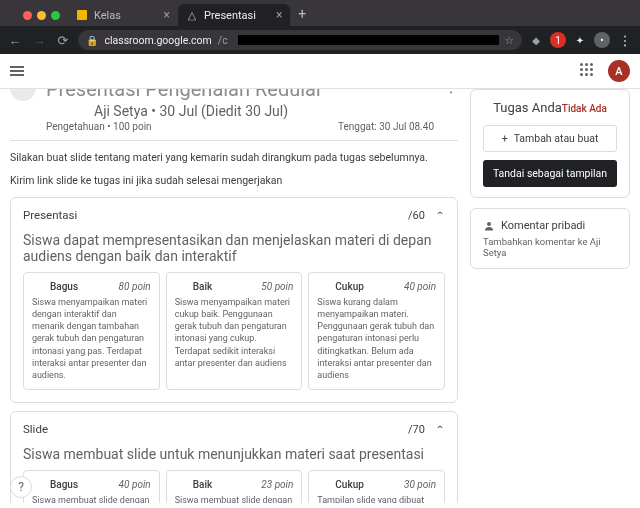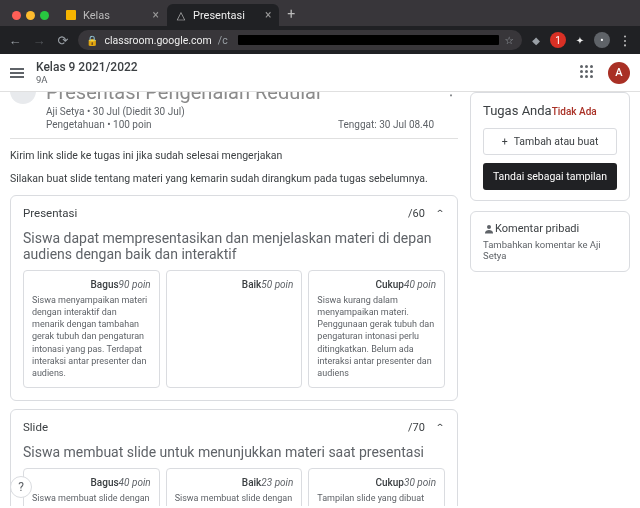--- a/index.html
+++ b/index.html
@@ -1,19 +1,19 @@
 <!DOCTYPE html>
 <html><head>
 <meta charset="utf-8">
 <style>
   * { box-sizing: border-box; }
   body { margin:0; font-family: "Google Sans", Roboto, Arial, sans-serif; background:#fff; width:640px; height:508px; overflow:hidden; font-size:11px; color:#3c4043;}
   
   .chrome { background:#38363a; }
-  .tabbar { display:flex; align-items:flex-end; height:26px; padding-left:4px;}
+  .tabbar { display:flex; align-items:flex-end; height:26px; padding-left:15px;}
   .traffic { display:flex; gap:5px; align-items:center; padding:0 8px 6px 8px;}
   .dot { width:9px; height:9px; border-radius:50%; }
   .tab { display:flex; align-items:center; gap:6px; height:22px; padding:0 8px; min-width:110px; border-radius:6px 6px 0 0; font-size:11px;}
   .tab.inactive { color:#bbb; }
   .tab.active { background:#202124; color:#eee;}
   .tab .ico { width:12px; height:12px; display:flex; align-items:center; justify-content:center;}
   .tab .close { color:#999; font-size:12px;}
   .newtab { color:#bbb; padding:0 8px 4px 8px; font-size:14px;}
   .addrbar { background:#202124; display:flex; align-items:center; height:28px; padding:0 6px; gap:6px;}
   .navbtn { color:#9aa0a6; width:18px; text-align:center; font-size:13px;}
@@ -31,47 +31,47 @@
   .appheader .spacer { flex:1;}
   .apps { width:16px; height:16px; display:grid; grid-template-columns:repeat(3,3px); grid-template-rows:repeat(3,3px); gap:2px; margin-right:12px;}
   .apps span { background:#5f6368; border-radius:50%; }
   .avatar { width:22px; height:22px; border-radius:50%; background:#a93025; color:#fff; display:flex; align-items:center; justify-content:center; font-size:11px; font-weight:500;}
   
   .content { display:flex; padding:0 10px; gap:12px; height:calc(508px - 26px - 28px - 40px);}
   .main { flex:1; min-width:0; overflow:hidden;}
   .assignhead { display:flex; gap:10px; }
   .clipicon { width:26px; height:26px; border-radius:50%; background:#e8eaed; margin-top:-14px; flex-shrink:0;}
   .assignhead h1 { margin:-12px 0 0 0; font-size:20px; color:#8b8b8b; font-weight:400; overflow:hidden; white-space:nowrap;}
-  .meta { font-size:10px; color:#5f6368; margin-top:2px;}
+  .meta { font-size:14px; color:#5f6368; margin-top:2px;margin-left:48px;}
   .metarow { display:flex; justify-content:space-between; font-size:10px; color:#5f6368; margin-top:2px;}
   .divider { height:1px; background:#e0e0e0; margin:8px 0;}
   .desc { font-size:10.5px; color:#3c4043; margin:10px 0;}
   .scorebar { display:flex; justify-content:flex-end; align-items:center; gap:8px; font-size:11px; color:#3c4043; padding:4px 0;}
   .chev { width:12px; height:12px; display:flex; flex-direction:column; align-items:center; color:#5f6368; font-size:7px; line-height:5px;}
   
   .rubric { border:1px solid #dadce0; border-radius:6px; margin-top:8px;}
   .rubhead { display:flex; align-items:center; justify-content:space-between; padding:10px 12px; cursor:pointer;}
   .rubhead .t { font-size:11.5px; color:#3c4043;}
   .rubhead .r { display:flex; align-items:flex-end; gap:10px; font-size:11px; color:#3c4043;}
   .rubdesc { padding:0 12px 8px 12px; font-size:14px; color:#5f6368;}
   .levels { display:flex; gap:6px; padding:0 12px 12px 12px;}
   .level { flex:1; border:1px solid #dadce0; border-radius:4px; padding:8px; }
-  .level .lh { display:flex; justify-content:flex-end; font-size:10px; margin-bottom:4px;padding-left:18px;}
+  .level .lh { display:flex; justify-content:space-between; font-size:10px; margin-bottom:4px;padding-left:18px;}
   .level .lh .n { font-weight:500;}
   .level .lh .p { font-style:italic; color:#5f6368;}
   .level .ld { font-size:9px; color:#5f6368; line-height:1.35;}
   
   .side { width:160px; flex-shrink:0;}
   .card { border:1px solid #dadce0; border-radius:6px; padding:10px 12px; margin-top:0; margin-bottom:10px;}
-  .cardhead { display:flex; justify-content:flex-start; align-items:baseline;}
+  .cardhead { display:flex; justify-content:center; align-items:baseline;}
   .cardhead .t { font-size:13px; color:#3c4043; font-weight:400;}
   .cardhead .s { font-size:10px; color:#a93025; font-weight:500;}
   .addbtn { display:flex; align-items:center; justify-content:center; gap:6px; border:1px solid #dadce0; border-radius:3px; padding:6px 0; margin-top:10px; font-size:10.5px; color:#3c4043; cursor:pointer;}
   .donebtn { background:#202124; color:#fff; text-align:center; border-radius:3px; padding:7px 0; margin-top:8px; font-size:10.5px; cursor:pointer;}
-  .pc { font-size:11px; color:#3c4043; display:flex; align-items:center; }
+  .pc { font-size:11px; color:#3c4043; display:flex; align-items:center; gap:6px;}
   .pchint { font-size:9.5px; color:#5f6368; margin-top:4px;}
   .help { position:absolute; left:10px; bottom:10px; width:22px; height:22px; border:1px solid #dadce0; border-radius:50%; display:flex; align-items:center; justify-content:center; color:#5f6368; font-size:12px; background:#fff;}
   svg { display:block;}
   .caret { transform: scaleY(0.7);}
 </style>
 </head>
 <body>
 
 <div class="chrome">
   <div class="tabbar">
@@ -114,24 +114,20 @@
     <div class="navbtn" style="color:#eee">⋮</div>
   </div>
 </div>
 
 <div class="appheader">
   <div class="hamburger">
       <div></div>
       <div></div>
       <div></div>
     </div>
-  <div class="classinfo">
-    <div class="name">Kelas 9 2021/2022</div>
-    <div class="sub">9A</div>
-  </div>
   <div class="spacer"></div>
   <div class="apps">
       <span></span>
       <span></span>
       <span></span>
       <span></span>
       <span></span>
       <span></span>
       <span></span>
       <span></span>
@@ -148,45 +144,46 @@
         <h1>Presentasi Pengenalan Redular</h1>
         <div class="meta">Aji Setya • 30 Jul (Diedit 30 Jul)</div>
         <div class="metarow">
           <span>Pengetahuan • 100 poin</span>
           <span>Tenggat: 30 Jul 08.40</span>
         </div>
       </div>
       <div style="color:#5f6368;font-size:14px;margin-top:-10px">⋮</div>
     </div>
     <div class="divider"></div>
+    <div class="desc">Silakan buat slide tentang materi yang kemarin sudah dirangkum pada tugas sebelumnya.</div>
     <div class="desc">Kirim link slide ke tugas ini jika sudah selesai mengerjakan</div>
-    <div class="desc">Silakan buat slide tentang materi yang kemarin sudah dirangkum pada tugas sebelumnya.</div>
 
     <div class="rubric">
       <div class="rubhead">
         <span class="t">Presentasi</span>
         <span class="r">
             <span>/60</span>
           <span class="caret" style="font-size:12px">⌃</span>
           </span>
       </div>
       <div class="rubdesc">Siswa dapat mempresentasikan dan menjelaskan materi di depan audiens dengan baik dan interaktif</div>
       <div class="levels">
         <div class="level">
           <div class="lh">
               <span class="n">Bagus</span>
-              <span class="p">90 poin</span>
+              <span class="p">80 poin</span>
             </div>
           <div class="ld">Siswa menyampaikan materi dengan interaktif dan menarik dengan tambahan gerak tubuh dan pengaturan intonasi yang pas. Terdapat interaksi antar presenter dan audiens.</div>
         </div>
         <div class="level">
           <div class="lh">
               <span class="n">Baik</span>
               <span class="p">50 poin</span>
             </div>
+          <div class="ld">Siswa menyampaikan materi cukup baik. Penggunaan gerak tubuh dan pengaturan intonasi yang cukup. Terdapat sedikit interaksi antar presenter dan audiens</div>
         </div>
         <div class="level">
           <div class="lh">
               <span class="n">Cukup</span>
               <span class="p">40 poin</span>
             </div>
           <div class="ld">Siswa kurang dalam menyampaikan materi. Penggunaan gerak tubuh dan pengaturan intonasi perlu ditingkatkan. Belum ada interaksi antar presenter dan audiens</div>
         </div>
       </div>
     </div>

